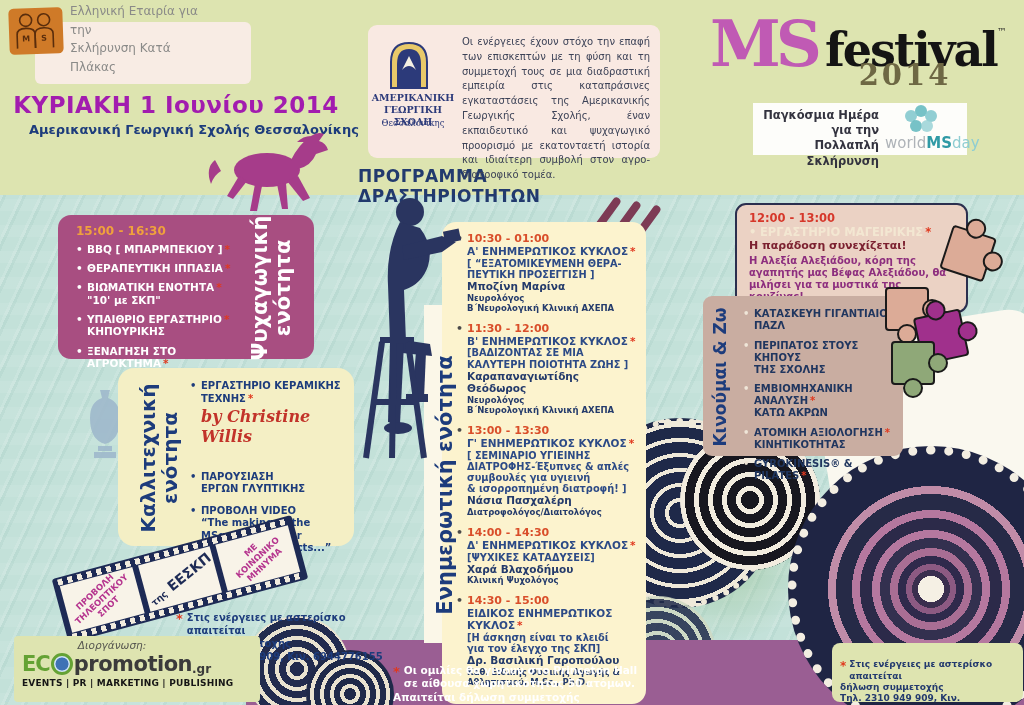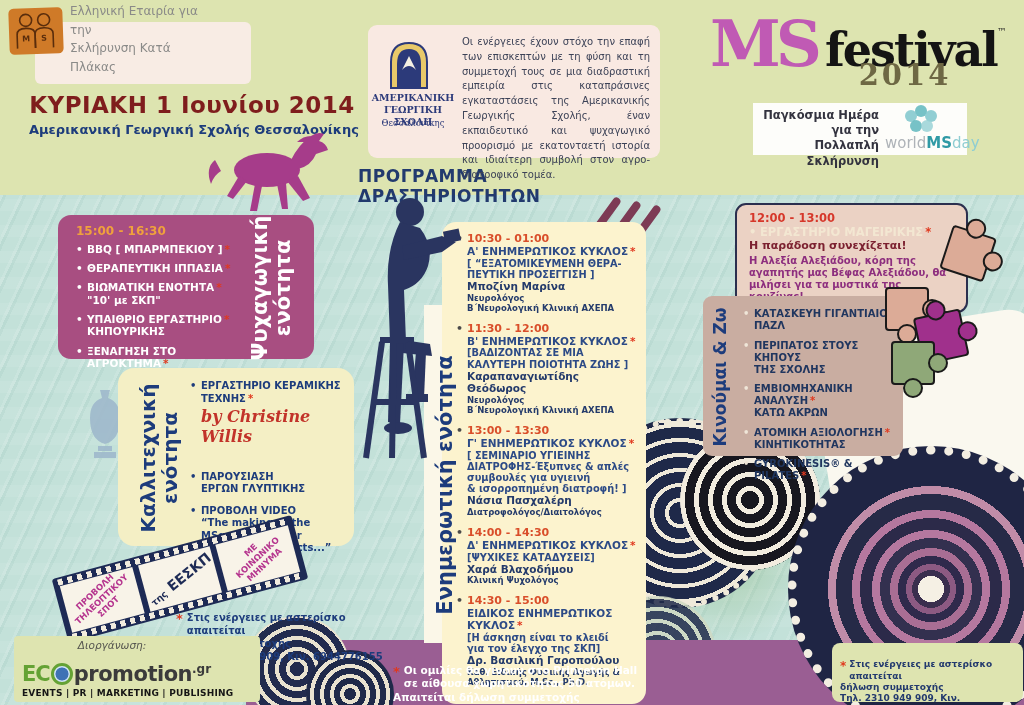--- a/index.html
+++ b/index.html
@@ -35,21 +35,21 @@
       background:repeating-radial-gradient(circle at center,#222b4e 0 7px,#e9e2d0 7px 11px);}
   .c7{left:306px;top:650px;width:88px;height:88px;z-index:5;
       background:repeating-radial-gradient(circle at center,#1f2949 0 6px,#e9e2d0 6px 10px);}
   .stripe{width:8px;height:108px;background:#7d3b55;z-index:2;border-radius:4px;}
   
   .org-box{left:35px;top:22px;width:216px;height:62px;background:#f8ece4;border-radius:6px;z-index:6;}
   .org-logo{left:9px;top:8px;width:54px;height:46px;background:#cf7a28;border-radius:5px;
             transform:rotate(-2deg);z-index:7;}
   .org-name{left:70px;top:2px;width:142px;color:#8a8a88;font-size:12px;line-height:1.55;
             white-space:pre-line;z-index:7;}
-  .date-title{left:20px;top:92px;width:344px;text-align:center;color:#7f1d1d;
+  .date-title{left:4px;top:92px;width:344px;text-align:center;color:#a21caf;
               font-size:23px;font-weight:bold;z-index:6;letter-spacing:.5px;}
   .venue{left:22px;top:122px;width:344px;text-align:center;color:#1d3c7c;
          font-size:13px;font-weight:bold;z-index:6;}
   .horse{left:205px;top:126px;z-index:6;}
   .school-box{left:368px;top:25px;width:292px;height:133px;background:#f9e9e2;border-radius:9px;z-index:6;}
   .school-logo{left:388px;top:40px;z-index:7;}
   .school-name{left:370px;top:92px;width:86px;text-align:center;color:#2c3a7a;
                font-family:"DejaVu Serif","Liberation Serif",serif;font-size:9.5px;font-weight:bold;
                line-height:1.25;white-space:pre-line;z-index:7;}
   .school-city{left:370px;top:118px;width:86px;text-align:center;color:#2c3a7a;
@@ -143,21 +143,21 @@
             z-index:6;padding:12px 8px 0 40px;box-sizing:border-box;}
   .mi{position:relative;color:#20365f;font-size:10px;font-weight:bold;line-height:1.2;
       padding-left:11px;margin-bottom:7.5px;white-space:pre-line;}
   .mi::before{content:"•";position:absolute;left:0;top:0;color:#efe6d8;}
   .puzzles{left:878px;top:218px;z-index:6;}
   
   .purple-band{left:246px;top:640px;width:778px;height:65px;background:#9a5e93;z-index:4;}
   .footer-left{left:14px;top:636px;width:246px;height:66px;background:#dee4b0;border-radius:4px;
                z-index:6;padding:3px 8px;box-sizing:border-box;}
   .organizer{color:#55554f;font-size:10.5px;font-style:italic;text-align:center;width:180px;}
-  .eco-row{display:flex;align-items:flex-start;margin-top:11px;}
+  .eco-row{display:flex;align-items:flex-end;margin-top:1px;}
   .eco-ec{color:#64a234;font-size:21px;font-weight:bold;letter-spacing:-1px;}
   .eco-globe{width:16px;height:16px;border:3px solid #64a234;border-radius:50%;
              background:radial-gradient(circle,#3f72b5 0 55%,#cfe3f5 60%);align-self:center;margin:0 1px;}
   .eco-rest{color:#3b3b3b;font-size:21px;font-weight:bold;letter-spacing:-.5px;}
   .eco-tld{color:#3b3b3b;font-size:12px;font-weight:bold;}
   .services{color:#161616;font-size:9px;font-weight:bold;margin-top:2px;letter-spacing:.2px;}
   .footer-right{left:832px;top:643px;width:191px;height:59px;background:#dee4b0;border-radius:8px;
                 z-index:6;padding:5px 8px;box-sizing:border-box;}
   .fr-note{color:#233a6e;font-size:9px;font-weight:bold;line-height:1.25;white-space:pre-line;}
   .fr-note .nstar{float:left;font-size:12px;margin-right:3px;color:#e0391f;}

